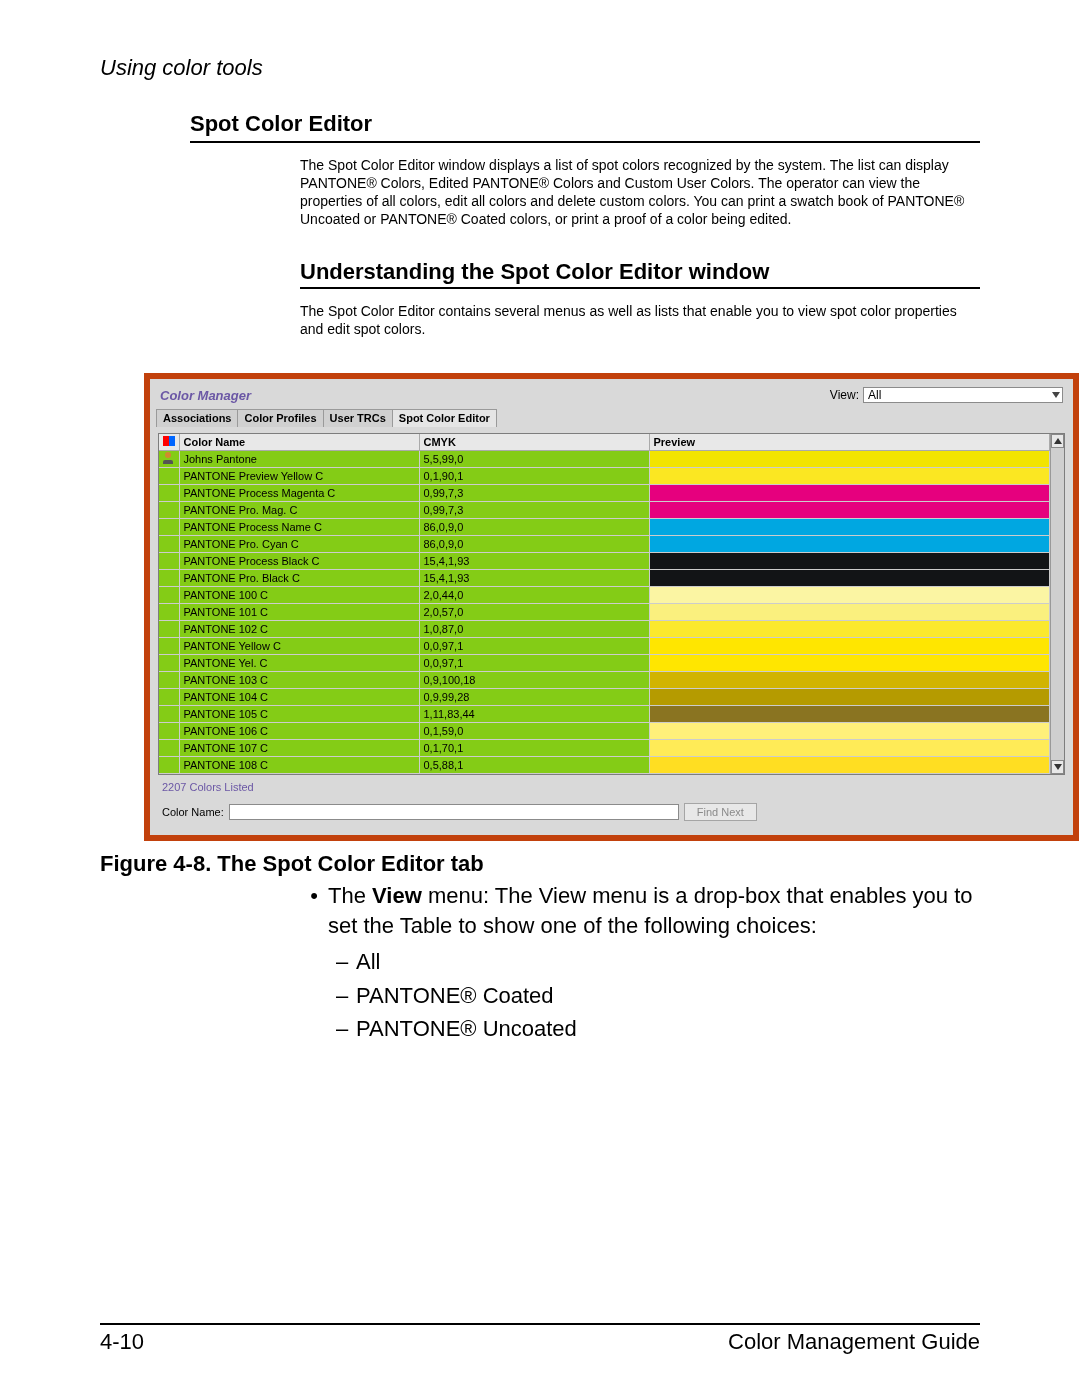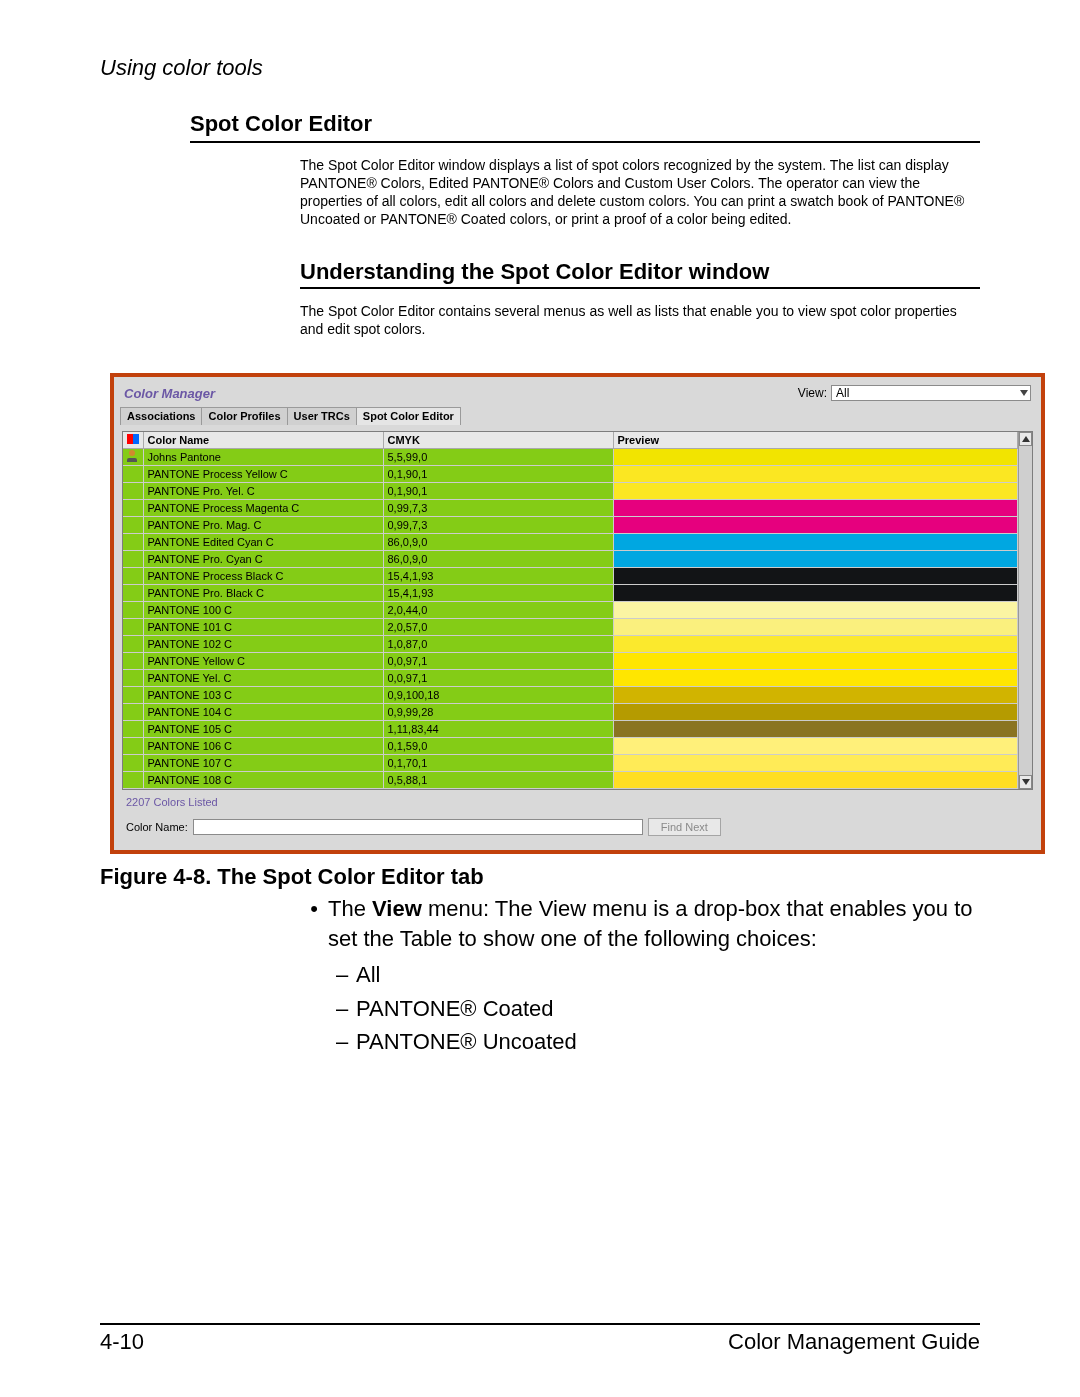--- a/index.html
+++ b/index.html
@@ -97,25 +97,26 @@
   .sub-list .item { margin-bottom: 4px; }
 
   
   .figure-wrap {
     margin: 35px 0 0 calc(var(--margin-l) * -1 + 110px);
     width: 940px;
   }
   .app {
     width: 935px;
     background: #d9d9d9;
-    border: 4px solid #c2410c;
+    border: 6px solid #c2410c;
     font-size: 12px;
     color: #000;
     font-family: Arial, Helvetica, sans-serif;
     position: relative;
+    margin-left: 34px;
   }
   .app-header {
     display: flex;
     align-items: center;
     padding: 8px 10px 8px 10px;
   }
   .app-title {
     font-weight: bold;
     font-style: italic;
     color: #6b57a5;
@@ -343,29 +344,21 @@
                 <tr>
                   <td class="icon-cell"><span class="user-icon"></span></td>
                   <td>Johns Pantone</td>
                   <td>5,5,99,0</td>
                   <td class="preview-cell">
                     <span class="swatch" style="background: rgb(242, 228, 0);"></span>
                   </td>
                 </tr>
                 <tr>
                   <td class="icon-cell"></td>
-                  <td>PANTONE Process Yellow C</td>
-                  <td>0,1,90,1</td>
-                  <td class="preview-cell">
-                    <span class="swatch" style="background: rgb(251, 231, 34);"></span>
-                  </td>
-                </tr>
-                <tr>
-                  <td class="icon-cell"></td>
-                  <td>PANTONE Pro. Yel. C</td>
+                  <td>PANTONE Preview Yellow C</td>
                   <td>0,1,90,1</td>
                   <td class="preview-cell">
                     <span class="swatch" style="background: rgb(251, 231, 34);"></span>
                   </td>
                 </tr>
                 <tr>
                   <td class="icon-cell"></td>
                   <td>PANTONE Process Magenta C</td>
                   <td>0,99,7,3</td>
                   <td class="preview-cell">
@@ -375,21 +368,21 @@
                 <tr>
                   <td class="icon-cell"></td>
                   <td>PANTONE Pro. Mag. C</td>
                   <td>0,99,7,3</td>
                   <td class="preview-cell">
                     <span class="swatch" style="background: rgb(230, 0, 126);"></span>
                   </td>
                 </tr>
                 <tr>
                   <td class="icon-cell"></td>
-                  <td>PANTONE Edited Cyan C</td>
+                  <td>PANTONE Process Name C</td>
                   <td>86,0,9,0</td>
                   <td class="preview-cell">
                     <span class="swatch" style="background: rgb(0, 167, 225);"></span>
                   </td>
                 </tr>
                 <tr>
                   <td class="icon-cell"></td>
                   <td>PANTONE Pro. Cyan C</td>
                   <td>86,0,9,0</td>
                   <td class="preview-cell">

